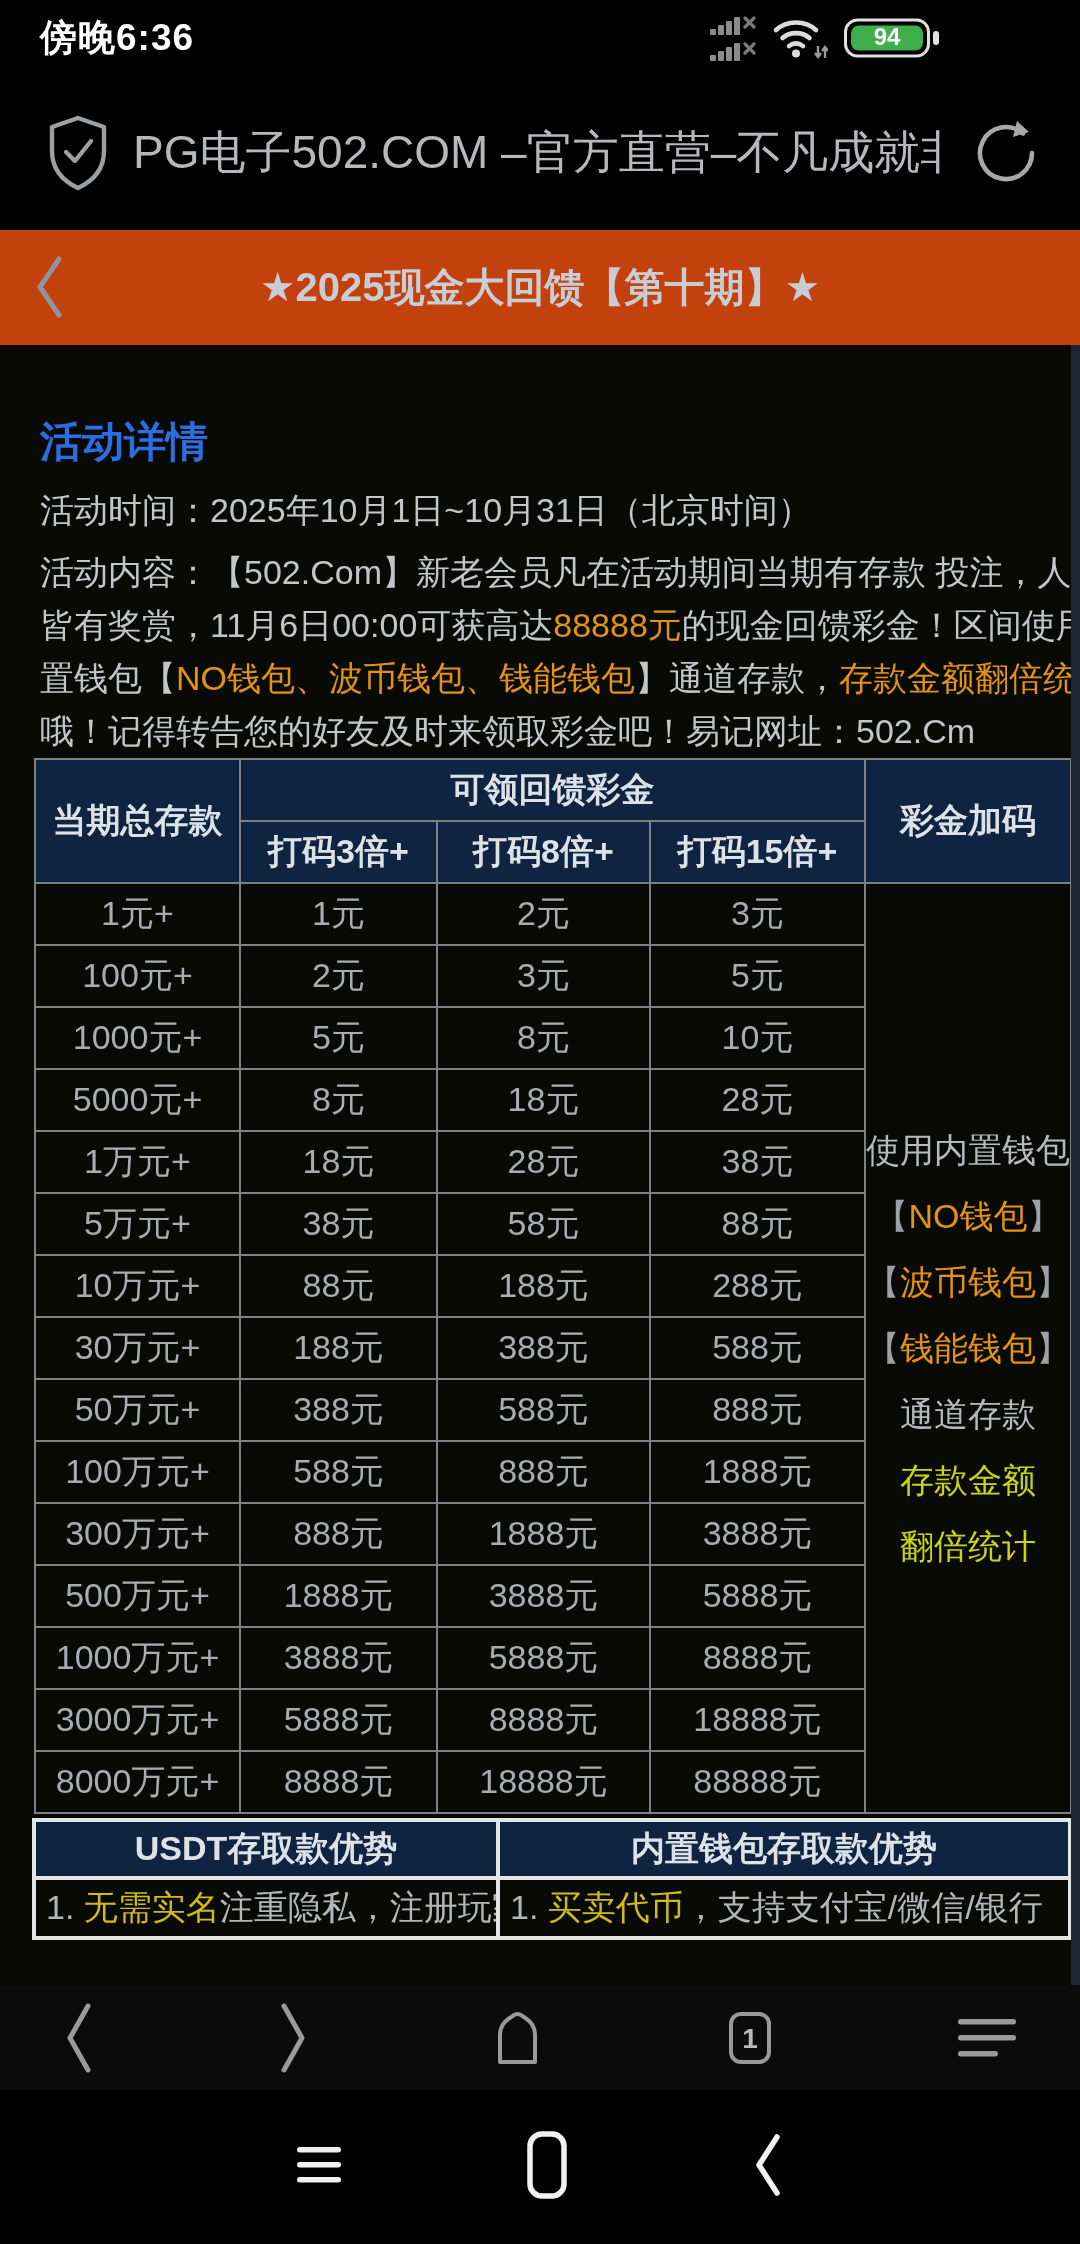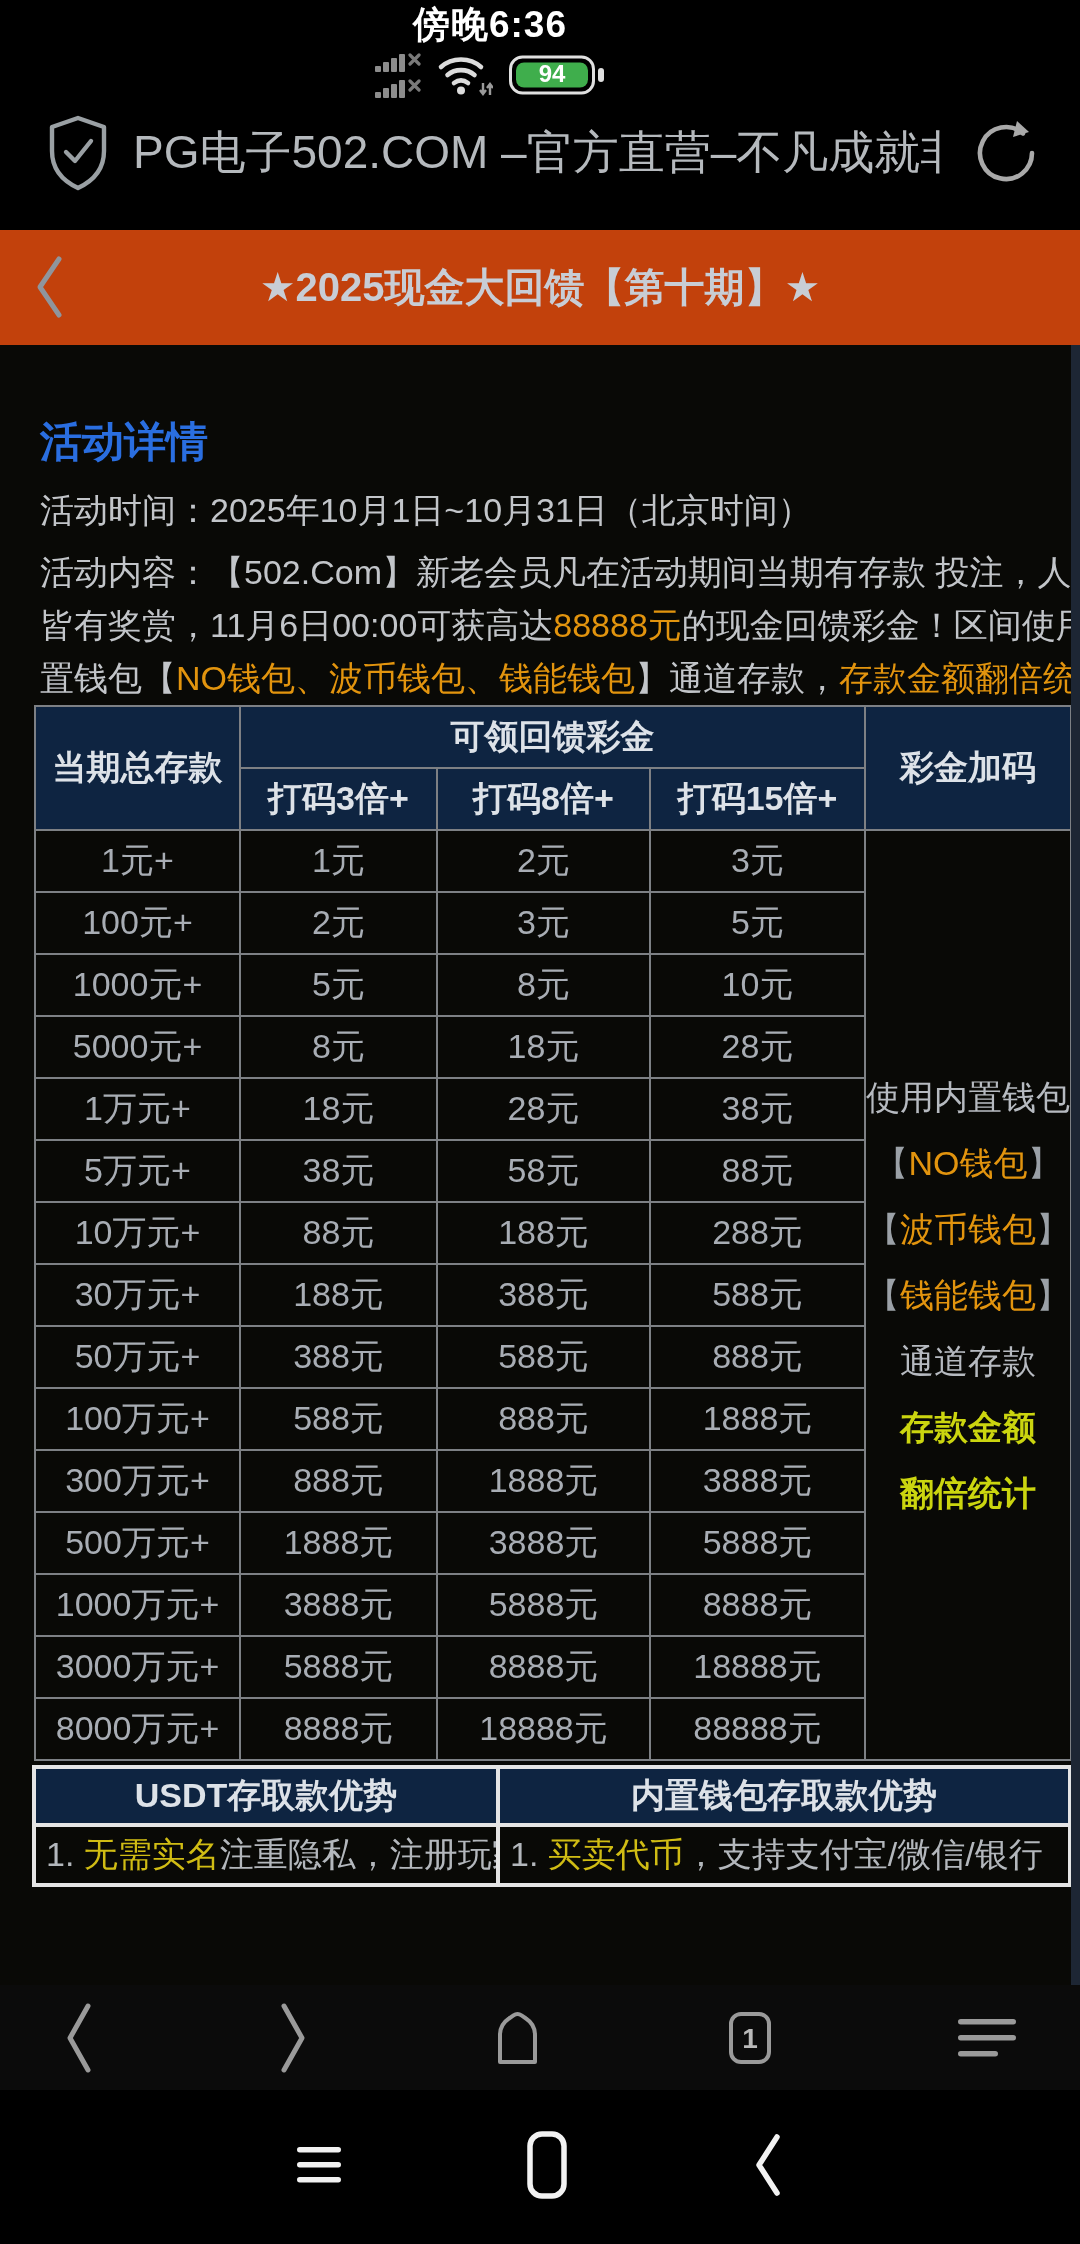--- a/index.html
+++ b/index.html
@@ -2,21 +2,21 @@
 <html><head>
 <meta charset="utf-8">
 <style>
   * { margin:0; padding:0; box-sizing:border-box; }
   html,body { background:#000; }
   body { font-family:"Liberation Sans","DejaVu Sans",sans-serif; }
   .screen { position:relative; width:1080px; height:2244px; background:#000; overflow:hidden; }
 
   
   .status-bar { position:absolute; top:0; left:0; width:960px; height:75px;
-    display:flex; align-items:center; padding:0 20px 0 40px;flex-direction:column; }
+    display:flex; align-items:center; padding:0 20px 0 40px; }
   .status-time { font-size:37px; font-weight:700; color:#ffffff; flex:1; letter-spacing:1px; }
   .status-icons { display:flex; align-items:center; gap:16px; }
 
   
   .address-bar { position:absolute; top:75px; left:0; width:1080px; height:155px;
     display:flex; align-items:center; padding:0 40px 0 45px; }
   .addr-title { flex:1; margin:0 30px 0 22px; font-size:46px; color:#b5b9bd;
     white-space:nowrap; overflow:hidden; }
 
   
@@ -40,21 +40,21 @@
   table { border-collapse:collapse; table-layout:fixed; }
   .main-table { margin:0 0 0 24px; width:1036px; }
   .main-table th, .main-table td { border:2px solid #7d8084; text-align:center; vertical-align:middle; }
   .main-table th { background:#0e2441; color:#dde2e8; font-size:34px; font-weight:600; height:62px; }
   .main-table td { color:#a8adb4; font-size:34px; font-weight:400; height:62px; }
   .bonus-cell { vertical-align:middle; }
   .bonus-line { line-height:66px; font-size:34px; white-space:nowrap; }
   .bonus-line .bracket { color:#9ba1a7; }
   .bonus-line.plain .txt { color:#b6bac0; }
   .bonus-line.orange .txt { color:#e2940e; }
-  .bonus-line.yellow .txt { color:#cbd50f; font-weight:700; }
+  .bonus-line.yellow .txt { color:#cbd50f; font-weight:400; }
 
   
   .bottom-table { margin:4px 0 0 22px; width:1036px; }
   .bottom-table th, .bottom-table td { border:4px solid #e5e5e5; vertical-align:middle; }
   .bottom-table th { background:#0e2441; color:#dde2e8; font-size:34px; font-weight:600; height:58px; text-align:center; }
   .bottom-table td { height:60px; font-size:34px; color:#b3b7bc; text-align:left; padding-left:10px; white-space:nowrap; overflow:hidden; }
 
   
   .browser-nav { position:absolute; top:1985px; left:0; width:1080px; height:105px; background:#0b0b0b;
     display:flex; align-items:center; justify-content:space-between; padding:0 62px; }
@@ -130,20 +130,21 @@
 
   <div class="content">
     <div class="scroll-strip"></div>
 
     <h2 class="section-title">活动详情</h2>
     <p class="time-line">活动时间：2025年10月1日~10月31日（北京时间）</p>
     <div class="desc">
         <div class="desc-line"><span>活动内容：【502.Com】新老会员凡在活动期间当期有存款 投注，人人</span></div>
         <div class="desc-line"><span>皆有奖赏，11月6日00:00可获高达</span><span class="orange">88888元</span><span>的现金回馈彩金！区间使用内</span></div>
         <div class="desc-line"><span>置钱包【</span><span class="orange">NO钱包、波币钱包、钱能钱包</span><span>】通道存款，</span><span class="orange">存款金额翻倍统计</span></div>
+        <div class="desc-line"><span>哦！记得转告您的好友及时来领取彩金吧！易记网址：502.Cm</span></div>
       </div>
 
     <table class="main-table">
       <colgroup>
           <col style="width:205px">
           <col style="width:197px">
           <col style="width:213px">
           <col style="width:215px">
           <col style="width:206px">
         </colgroup>

